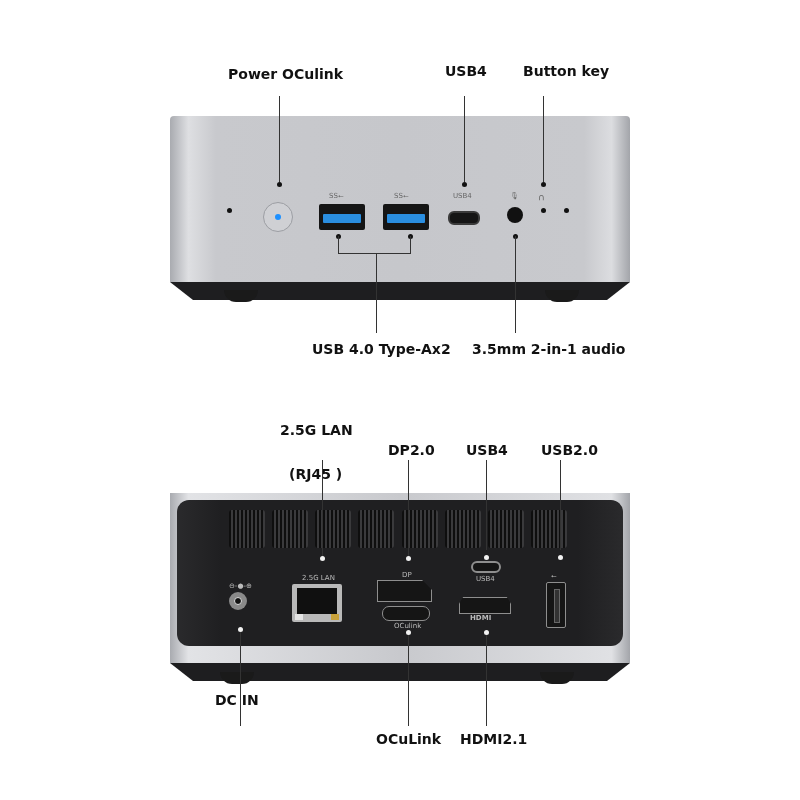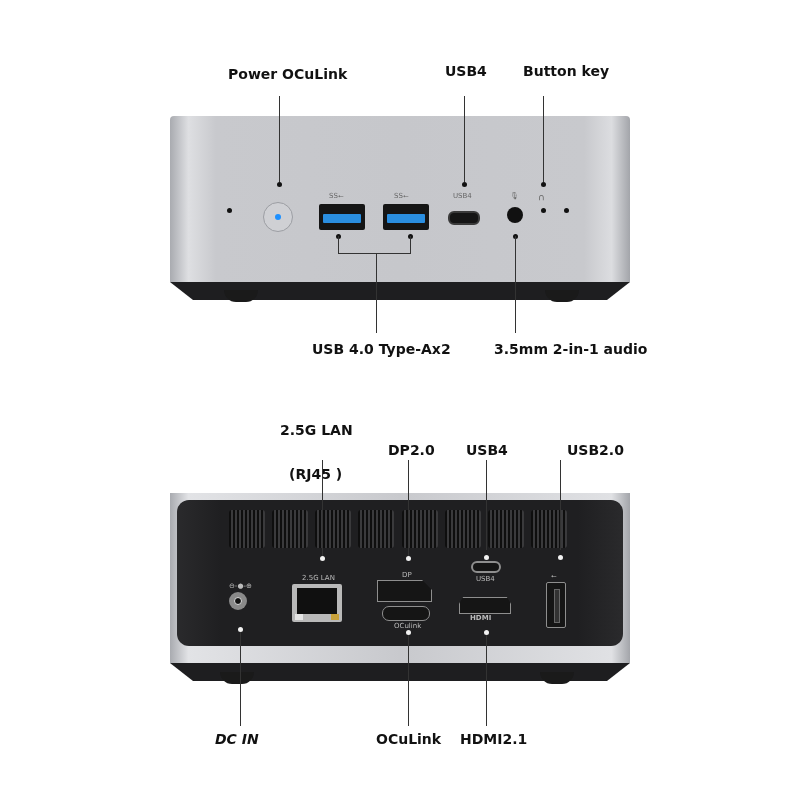--- a/index.html
+++ b/index.html
@@ -38,21 +38,21 @@
   .rear-base { position:absolute; left:170px; top:663px; width:460px; height:18px; background:#1e1e20;
     clip-path:polygon(0 0,100% 0,95% 100%,5% 100%); }
   .vent { position:absolute; top:510px; width:36px; height:38px; border-radius:3px;
     background:repeating-linear-gradient(90deg,#0e0e0e 0 2px,#3a3a3c 2px 4px); }
   .port-outline { position:absolute; border:1.5px solid #8e8e8e; box-sizing:border-box; background:#151515; }
 </style>
 </head>
 <body>
 
 <div>
-  <div class="label" style="left:228px;top:66px;">Power OCuLink</div>
+  <div class="label" style="left:228px;top:66px;">Power OCulink</div>
   <div class="label" style="left:445px;top:63px;">USB4</div>
   <div class="label" style="left:523px;top:63px;">Button key</div>
 
   <div class="front-body"></div>
   <div class="front-base"></div>
   <div class="foot" style="left:224px;top:290px;"></div>
   <div class="foot" style="left:545px;top:290px;"></div>
 
   <div class="line vline" style="left:279px;top:96px;height:86px;"></div>
   <div class="dot" style="left:277px;top:182px;"></div>
@@ -87,29 +87,29 @@
   <div class="dot" style="left:336px;top:234px;"></div>
   <div class="dot" style="left:408px;top:234px;"></div>
   <div class="line vline" style="left:338px;top:236px;height:17px;"></div>
   <div class="line vline" style="left:410px;top:236px;height:17px;"></div>
   <div class="line hline" style="left:338px;top:253px;width:73px;"></div>
   <div class="line vline" style="left:376px;top:253px;height:80px;"></div>
   <div class="dot" style="left:513px;top:234px;"></div>
   <div class="line vline" style="left:515px;top:236px;height:97px;"></div>
 
   <div class="label" style="left:312px;top:341px;">USB 4.0 Type-Ax2</div>
-  <div class="label" style="left:494px;top:341px;">3.5mm 2-in-1 audio</div>
+  <div class="label" style="left:472px;top:341px;">3.5mm 2-in-1 audio</div>
 </div>
 
 <div>
   <div class="label" style="left:280px;top:422px;">2.5G LAN</div>
   <div class="label" style="left:289px;top:466px;">(RJ45 )</div>
   <div class="label" style="left:388px;top:442px;">DP2.0</div>
   <div class="label" style="left:466px;top:442px;">USB4</div>
-  <div class="label" style="left:541px;top:442px;margin-left:26px;">USB2.0</div>
+  <div class="label" style="left:541px;top:442px;">USB2.0</div>
 
   <div class="rear-body"></div>
   <div class="rear-panel"></div>
   <div class="rear-base"></div>
   <div class="foot" style="left:220px;top:672px;"></div>
   <div class="foot" style="left:540px;top:672px;"></div>
 
   <div class="vent" style="left:229px;"></div>
   <div class="vent" style="left:272px;"></div>
   <div class="vent" style="left:315px;"></div>
@@ -157,16 +157,16 @@
     <div class="abs" style="left:7px;top:6px;width:4px;height:32px;background:#333;border:1px solid #666;"></div>
   </div>
 
   <div class="wdot" style="left:238px;top:627px;"></div>
   <div class="line vline" style="left:240px;top:632px;height:94px;"></div>
   <div class="wdot" style="left:406px;top:630px;"></div>
   <div class="line vline" style="left:408px;top:635px;height:91px;"></div>
   <div class="wdot" style="left:484px;top:630px;"></div>
   <div class="line vline" style="left:486px;top:635px;height:91px;"></div>
 
-  <div class="label" style="left:215px;top:731px;font-style:italic;">DC IN</div>
+  <div class="label" style="left:215px;top:692px;">DC IN</div>
   <div class="label" style="left:376px;top:731px;">OCuLink</div>
   <div class="label" style="left:460px;top:731px;">HDMI2.1</div>
 </div>
 
 </body></html>

